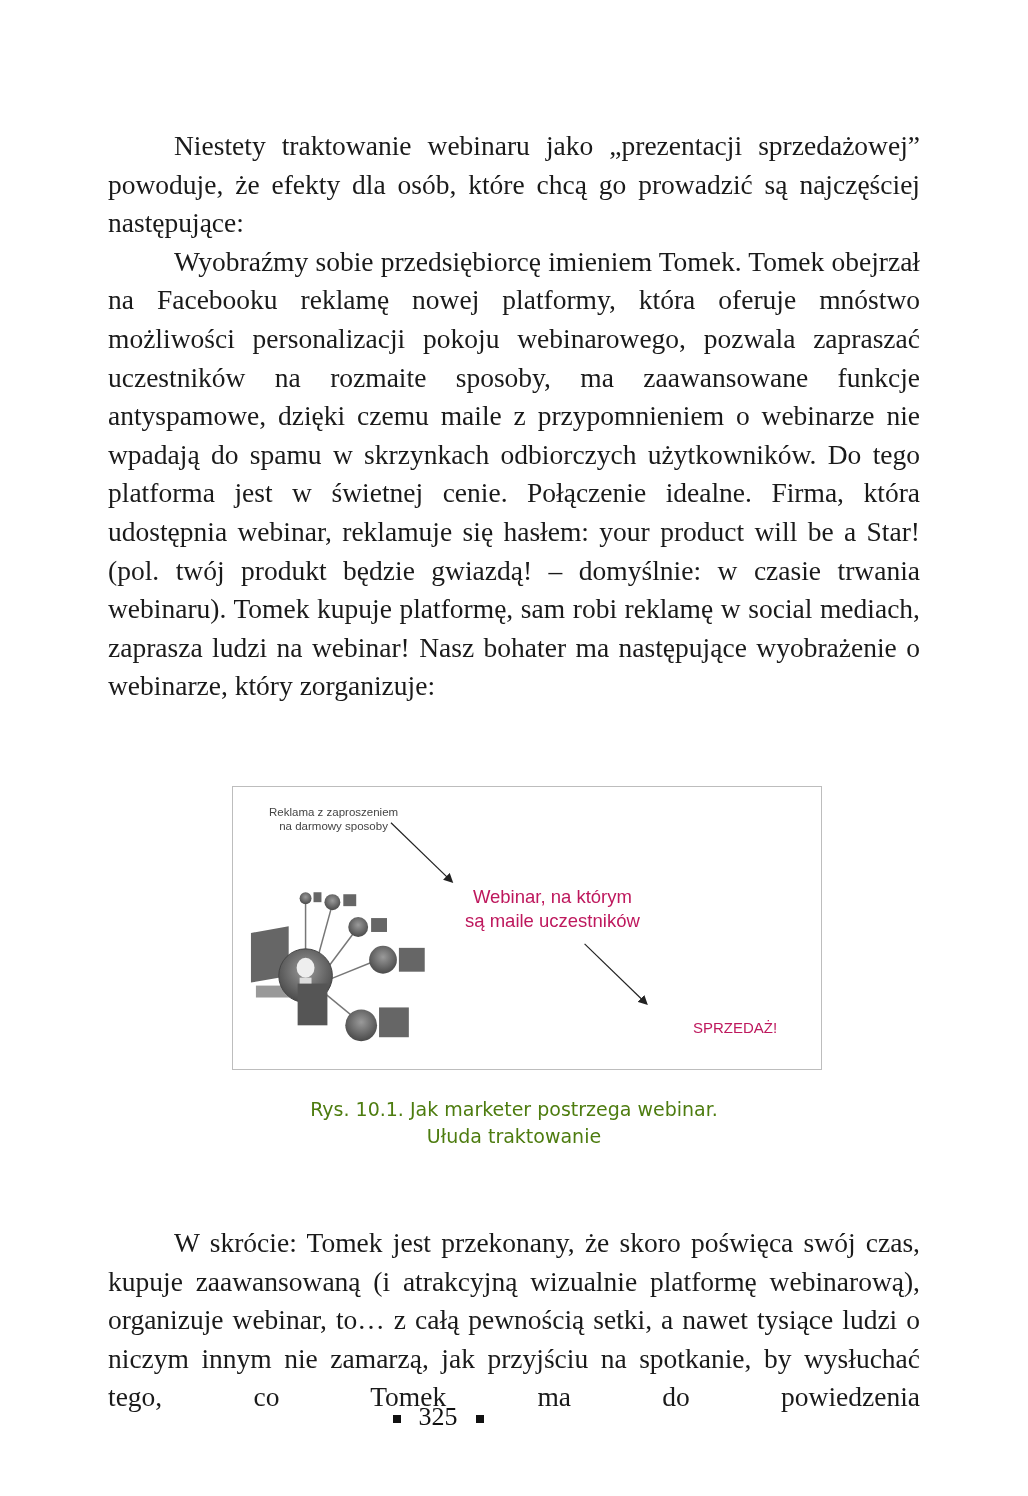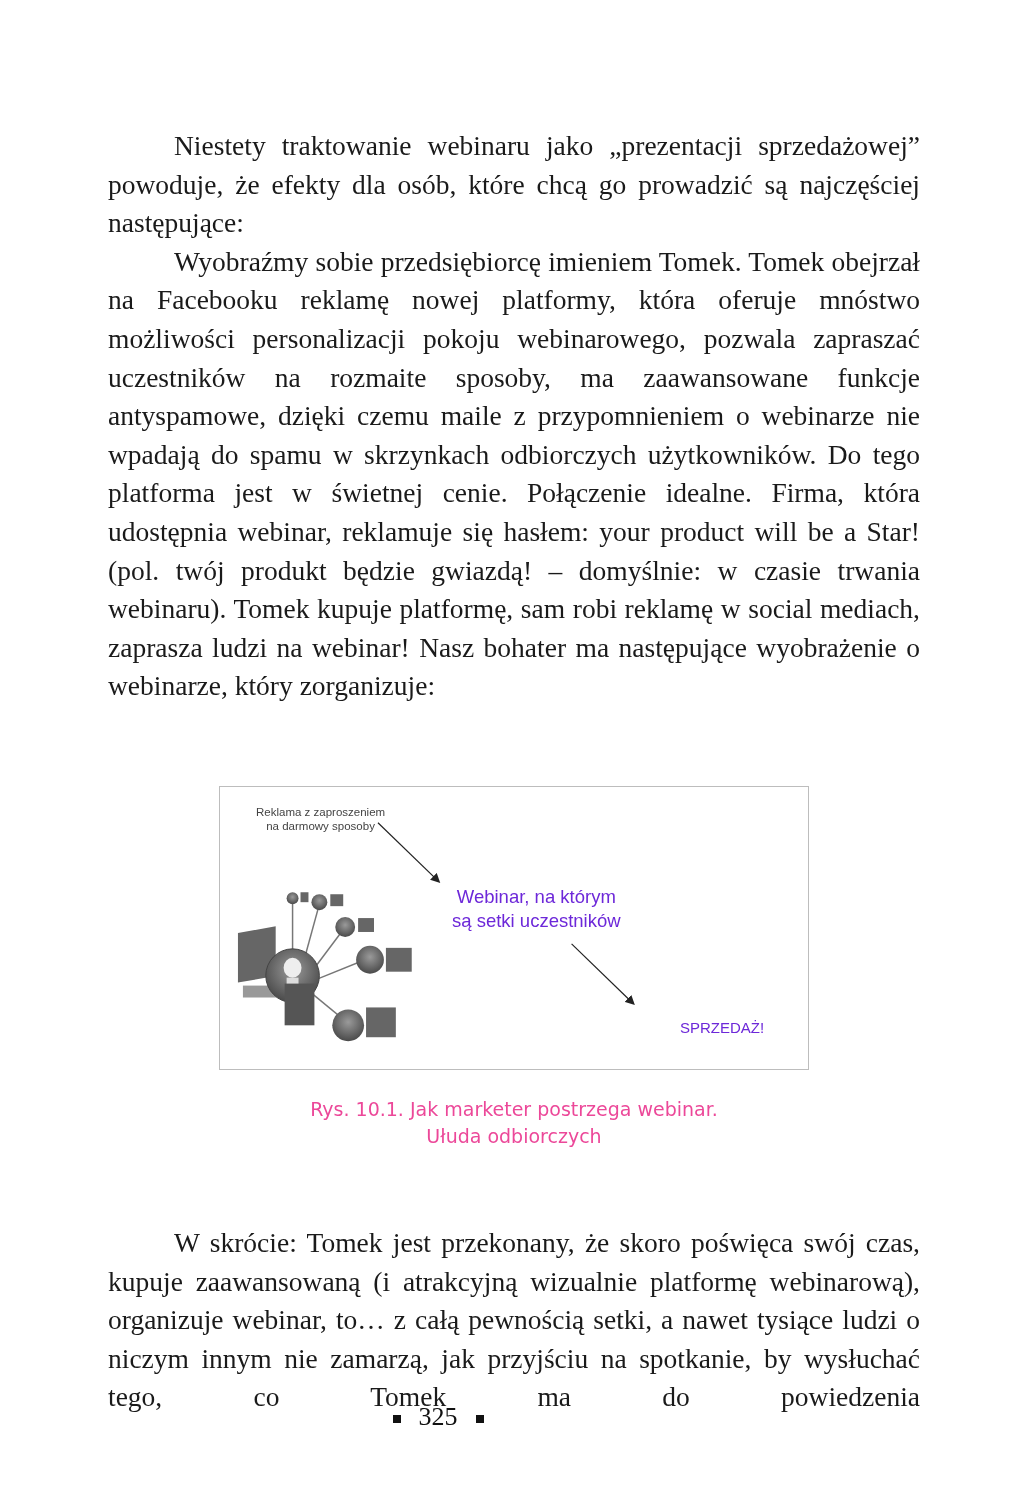--- a/index.html
+++ b/index.html
@@ -1,27 +1,27 @@
 <!DOCTYPE html>
 <html><head>
 <meta charset="utf-8">
 <style>
   html, body { margin:0; padding:0; background:#ffffff; }
   body { width:1028px; height:1496px; position:relative; overflow:hidden; color:#1a1a1a; }
   .text { position:absolute; left:108px; width:812px; font-family:"Liberation Serif", "DejaVu Serif", serif; font-size:27.5px; line-height:38.6px; text-align:justify;margin-top:8px; }
   .text p { margin:0; text-indent:66px; }
   #block1 { top:119px; }
   #block2 { top:1216px; }
-  .figure { position:absolute; left:219px; top:786px; width:590px; height:284px; border:1.5px solid #bdbdbd; box-sizing:border-box; background:#fff; }
+  .figure { position:absolute; left:232px; top:786px; width:590px; height:284px; border:1.5px solid #bdbdbd; box-sizing:border-box; background:#fff; }
   .fig-svg { position:absolute; left:0; top:0; width:100%; height:100%; }
-  .lbl { position:absolute; font-family:"Liberation Sans", "DejaVu Sans", sans-serif; color:#6d28d9; text-align:center; }
+  .lbl { position:absolute; font-family:"Liberation Sans", "DejaVu Sans", sans-serif; color:#be185d; text-align:center; }
   #lbl-ad { left:36px; top:18px; font-size:11.5px; line-height:14px; color:#444; }
   #lbl-webinar { left:232px; top:98px; font-size:18.5px; line-height:24px; }
   #lbl-sale { left:460px; top:232px; font-size:15px; }
-  .caption { position:absolute; left:200px; width:628px; top:1096px; font-family:"DejaVu Sans", sans-serif; font-size:19px; line-height:27px; text-align:center; color:#ec4899; }
+  .caption { position:absolute; left:200px; width:628px; top:1096px; font-family:"DejaVu Sans", sans-serif; font-size:19px; line-height:27px; text-align:center; color:#4d7c0f; }
   .pagenum { position:absolute; top:1402px; left:0; width:876px; text-align:center; font-family:"Liberation Serif", serif; font-size:26px; color:#111; }
   .sq { display:inline-block; width:8px; height:8px; background:#111; vertical-align:middle; margin:0 18px; }
 </style>
 </head>
 <body>
 
 <div class="text" id="block1">
   <p>Niestety traktowanie webinaru jako „prezentacji sprzedażowej” powoduje, że efekty dla osób, które chcą go prowadzić są najczęściej następujące:</p>
   <p>Wyobraźmy sobie przedsiębiorcę imieniem Tomek. Tomek obejrzał na Facebooku reklamę nowej platformy, która oferuje mnóstwo możliwości personalizacji pokoju webinarowego, pozwala zapraszać uczestników na rozmaite sposoby, ma zaawansowane funkcje antyspamowe, dzięki czemu maile z przypomnieniem o webinarze nie wpadają do spamu w skrzynkach odbiorczych użytkowników. Do tego platforma jest w świetnej cenie. Połączenie idealne. Firma, która udostępnia webinar, reklamuje się hasłem: your product will be a Star! (pol. twój produkt będzie gwiazdą! – domyślnie: w czasie trwania webinaru). Tomek kupuje platformę, sam robi reklamę w social mediach, zaprasza ludzi na webinar! Nasz bohater ma następujące wyobrażenie o webinarze, który zorganizuje:</p>
 </div>
@@ -76,28 +76,28 @@
         <circle cx="128" cy="240" r="16" fill="url(#cg)"></circle>
         <rect x="146" y="222" width="30" height="30" fill="#666"></rect>
       </g>
   </svg>
   <div class="lbl" id="lbl-ad">
     <div>Reklama z zaproszeniem</div>
     <div>na darmowy sposoby</div>
   </div>
   <div class="lbl" id="lbl-webinar">
     <div>Webinar, na którym</div>
-    <div>są setki uczestników</div>
+    <div>są maile uczestników</div>
   </div>
   <div class="lbl" id="lbl-sale">SPRZEDAŻ!</div>
 </div>
 
 <div class="caption">
   <div>Rys. 10.1. Jak marketer postrzega webinar.</div>
-  <div>Ułuda odbiorczych</div>
+  <div>Ułuda traktowanie</div>
 </div>
 
 <div class="text" id="block2">
   <p style="text-align-last:justify;">W skrócie: Tomek jest przekonany, że skoro poświęca swój czas, kupuje zaawansowaną (i atrakcyjną wizualnie platformę webinarową), organizuje webinar, to… z całą pewnością setki, a nawet tysiące ludzi o niczym innym nie zamarzą, jak przyjściu na spotkanie, by wysłuchać tego, co Tomek ma do powiedzenia</p>
 </div>
 
 <div class="pagenum">
   <span class="sq"></span><span>325</span><span class="sq"></span>
 </div>
 

